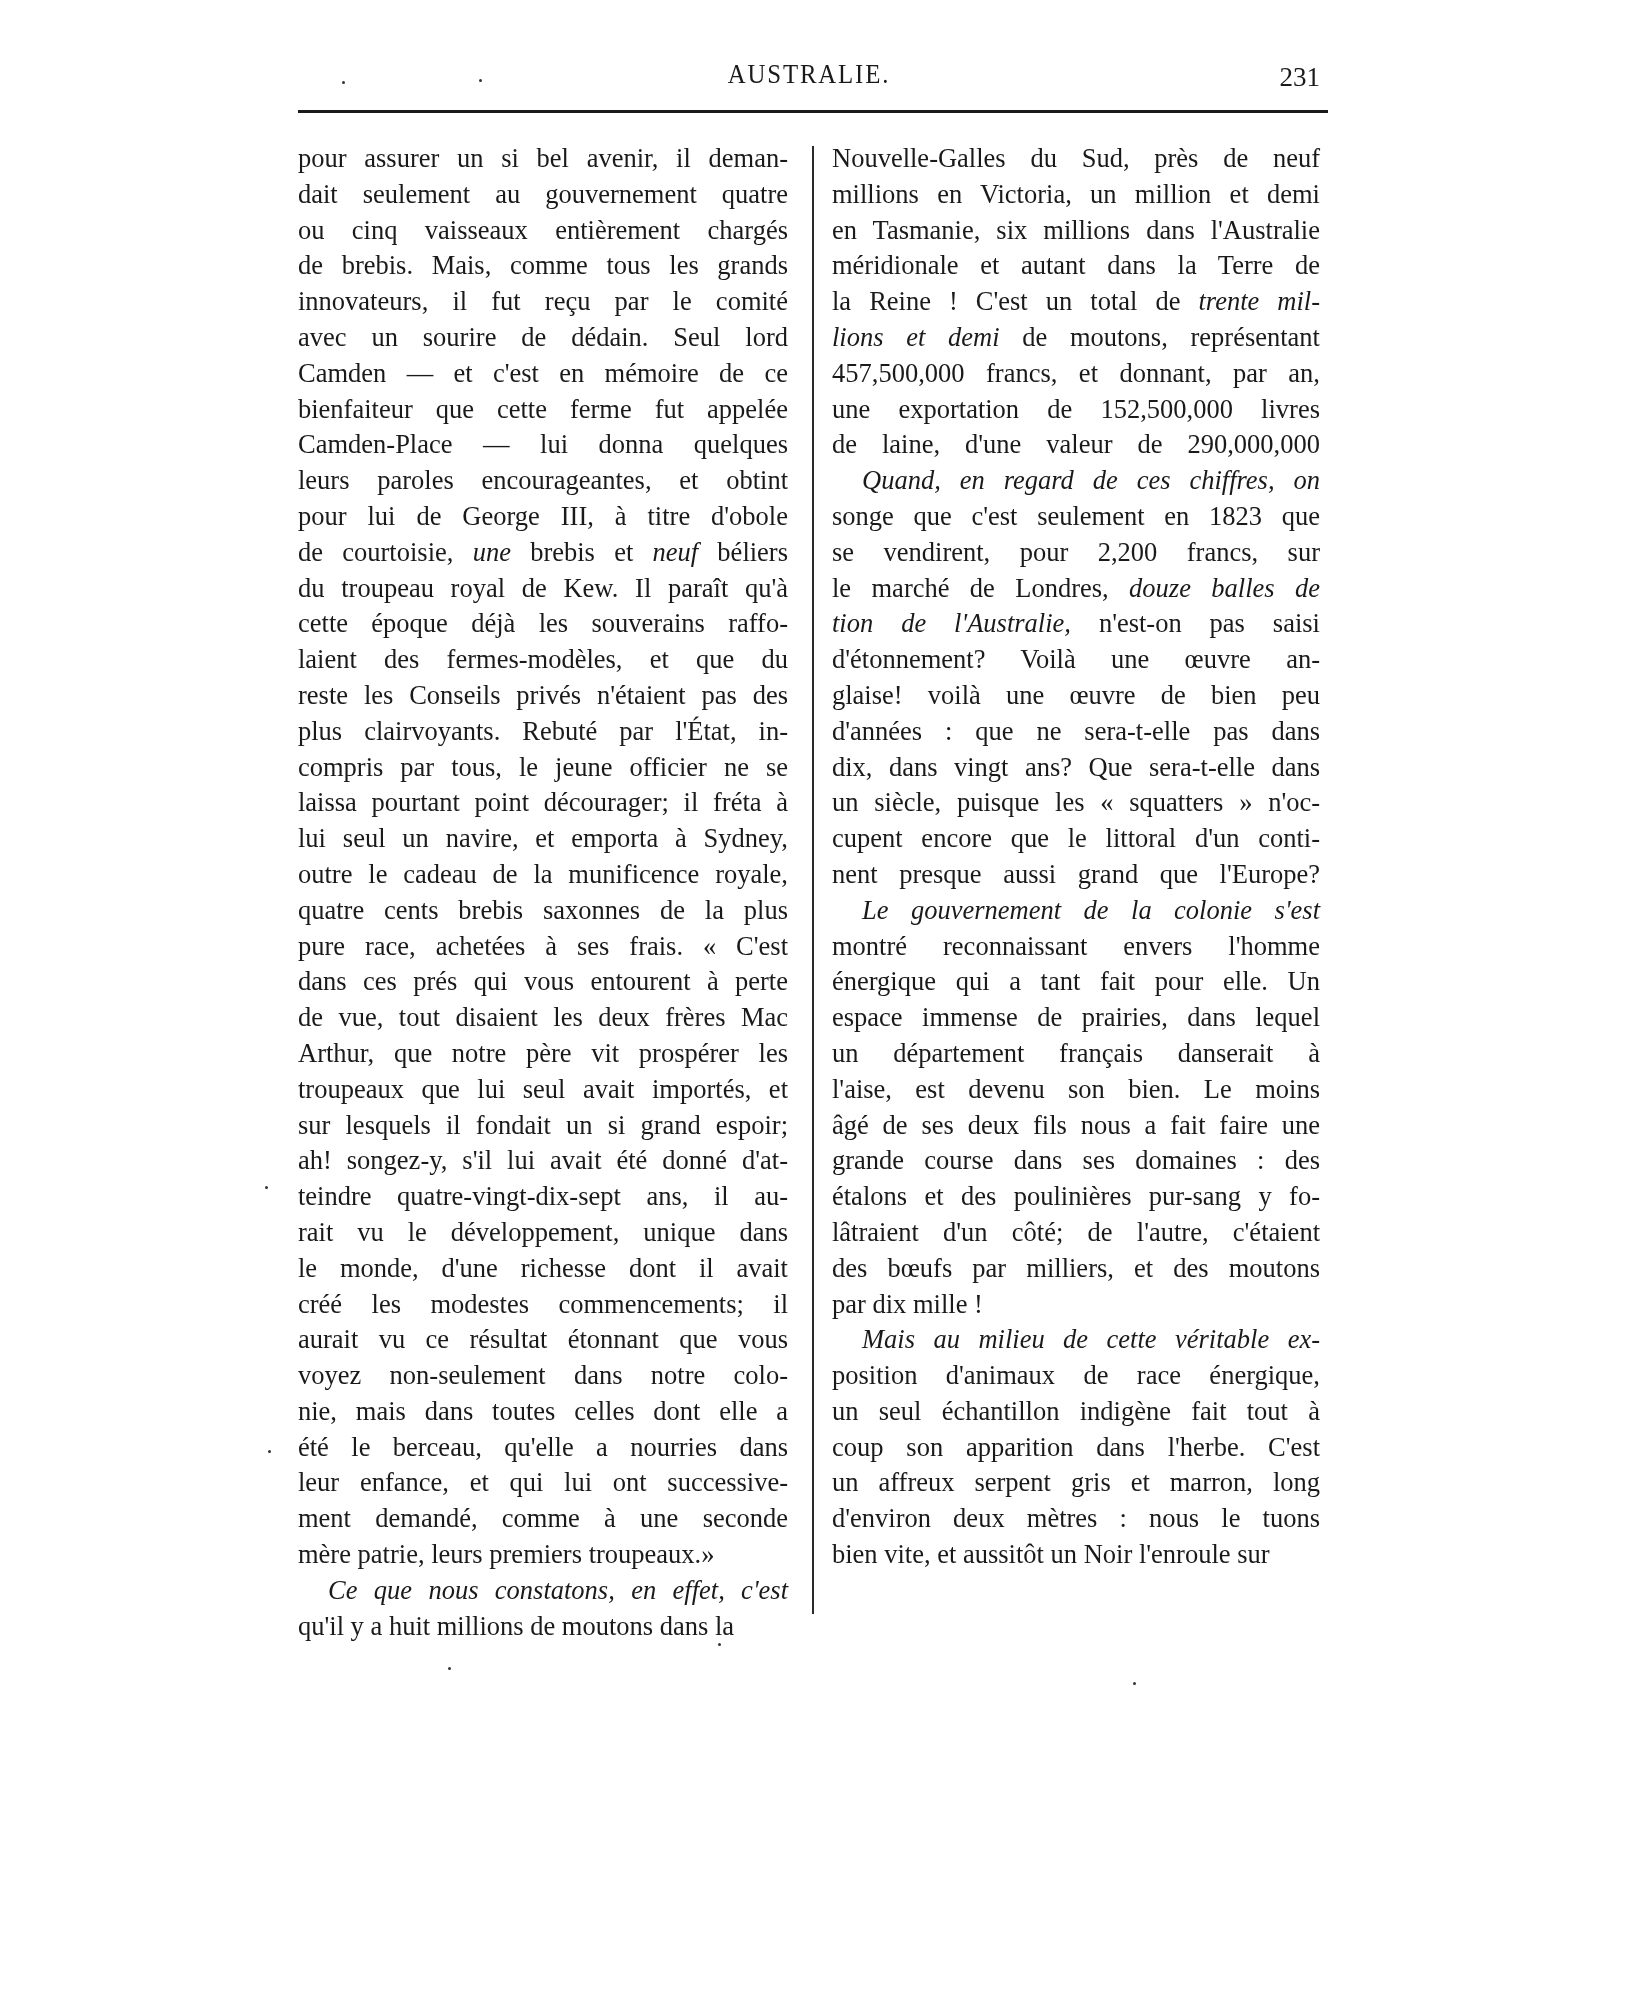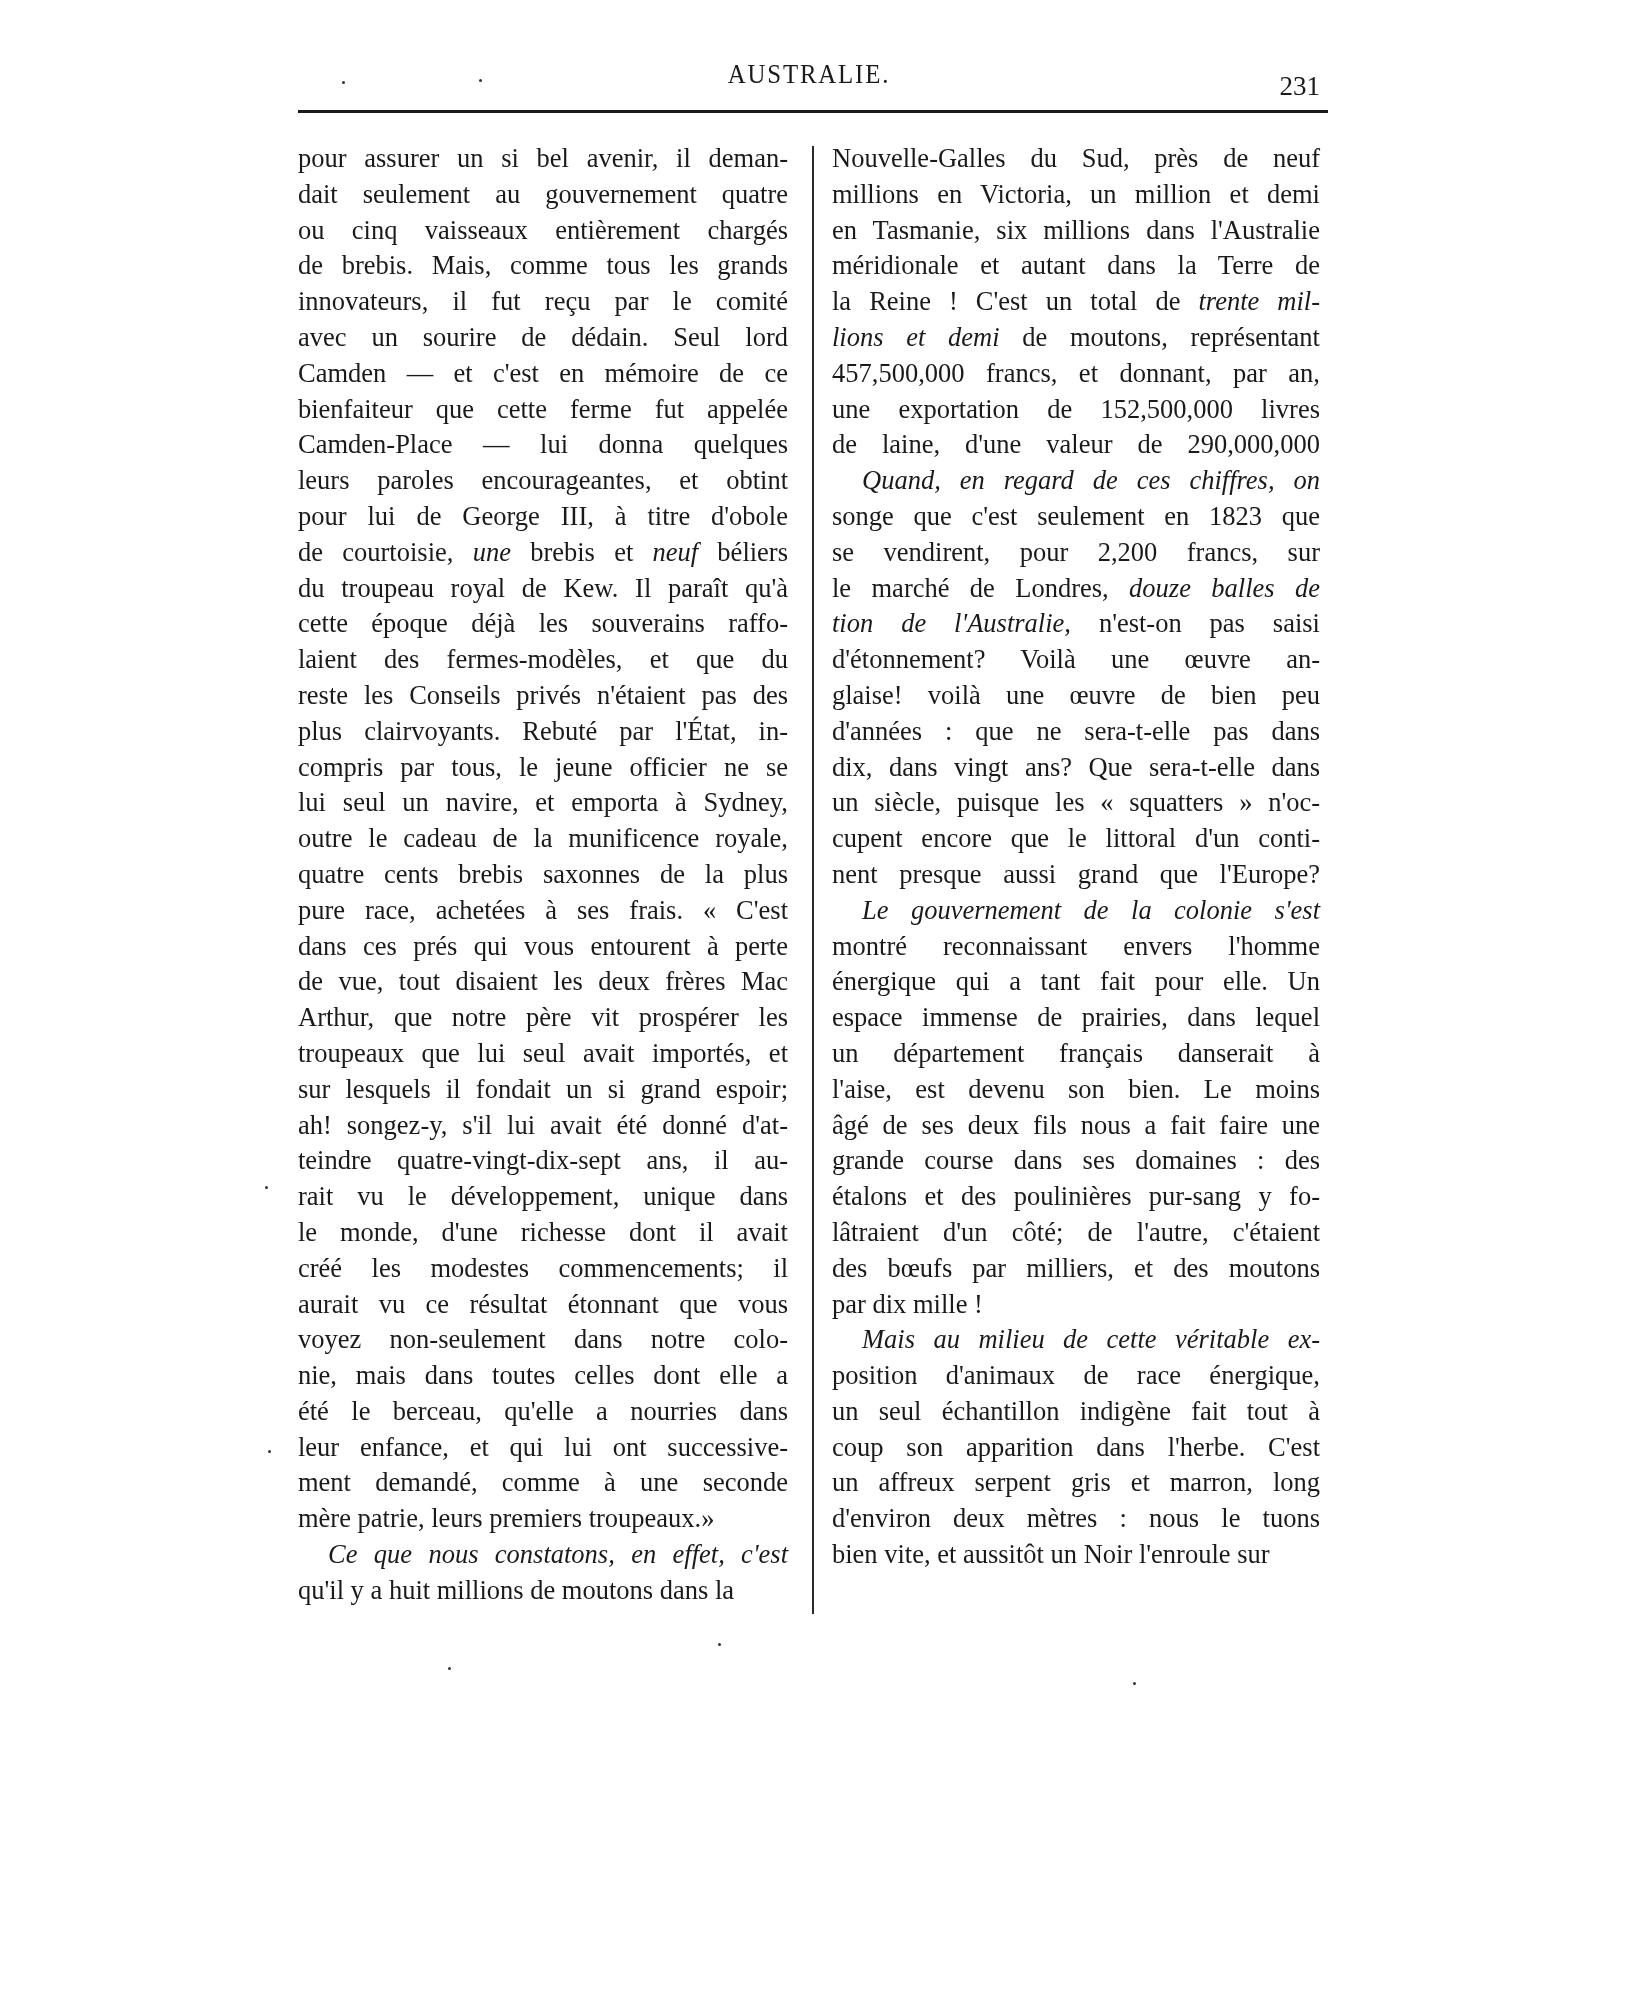--- a/index.html
+++ b/index.html
@@ -2,21 +2,21 @@
 <html><head>
 <meta charset="utf-8">
 <style>
   html, body { margin: 0; padding: 0; background: #ffffff; }
   body { width: 1630px; height: 2000px; position: relative; overflow: hidden;
          font-family: "Liberation Serif", "DejaVu Serif", serif; color: #1a1a1a; }
   .header { position: absolute; left: 298px; top: 52px; width: 1022px; height: 44px; }
   .running-title { position: absolute; left: 0; right: 0; top: 0; text-align: center;
          font-size: 27px; letter-spacing: 2px; line-height: 44px; font-weight: normal;
          transform: scaleX(0.92); }
-  .page-number { position: absolute; right: 0; top: 12px; font-size: 27px; line-height: 44px; }
+  .page-number { position: absolute; right: 0; top: 3px; font-size: 27px; line-height: 44px; }
   .rule { position: absolute; left: 298px; top: 110px; width: 1030px; height: 3px; background: #1a1a1a; }
   .column { position: absolute; top: 141px; font-size: 26.5px; line-height: 35.8px; text-align: justify; }
   .col-left { left: 298px; width: 490px; }
   .col-right { left: 832px; width: 488px; }
   .line { display: block; white-space: nowrap; text-align-last: justify; height: 35.8px; }
   .line.last { text-align-last: left; }
   .line.indent { padding-left: 30px; font-style: italic; }
   .line i { font-style: italic; }
   .divider { position: absolute; left: 812px; top: 146px; width: 2px; height: 1468px; background: #2a2a2a; }
   .speck { position: absolute; width: 3px; height: 3px; background: #333; border-radius: 50%; }
@@ -42,20 +42,21 @@
     <span class="line">Camden-Place — lui donna quelques</span>
     <span class="line">leurs paroles encourageantes, et obtint</span>
     <span class="line">pour lui de George III, à titre d'obole</span>
     <span class="line">de courtoisie, <i>une</i> brebis et <i>neuf</i> béliers</span>
     <span class="line">du troupeau royal de Kew. Il paraît qu'à</span>
     <span class="line">cette époque déjà les souverains raffo-</span>
     <span class="line">laient des fermes-modèles, et que du</span>
     <span class="line">reste les Conseils privés n'étaient pas des</span>
     <span class="line">plus clairvoyants. Rebuté par l'État, in-</span>
     <span class="line">compris par tous, le jeune officier ne se</span>
+    <span class="line">laissa pourtant point décourager; il fréta à</span>
     <span class="line">lui seul un navire, et emporta à Sydney,</span>
     <span class="line">outre le cadeau de la munificence royale,</span>
     <span class="line">quatre cents brebis saxonnes de la plus</span>
     <span class="line">pure race, achetées à ses frais. « C'est</span>
     <span class="line">dans ces prés qui vous entourent à perte</span>
     <span class="line">de vue, tout disaient les deux frères Mac</span>
     <span class="line">Arthur, que notre père vit prospérer les</span>
     <span class="line">troupeaux que lui seul avait importés, et</span>
     <span class="line">sur lesquels il fondait un si grand espoir;</span>
     <span class="line">ah! songez-y, s'il lui avait été donné d'at-</span>

